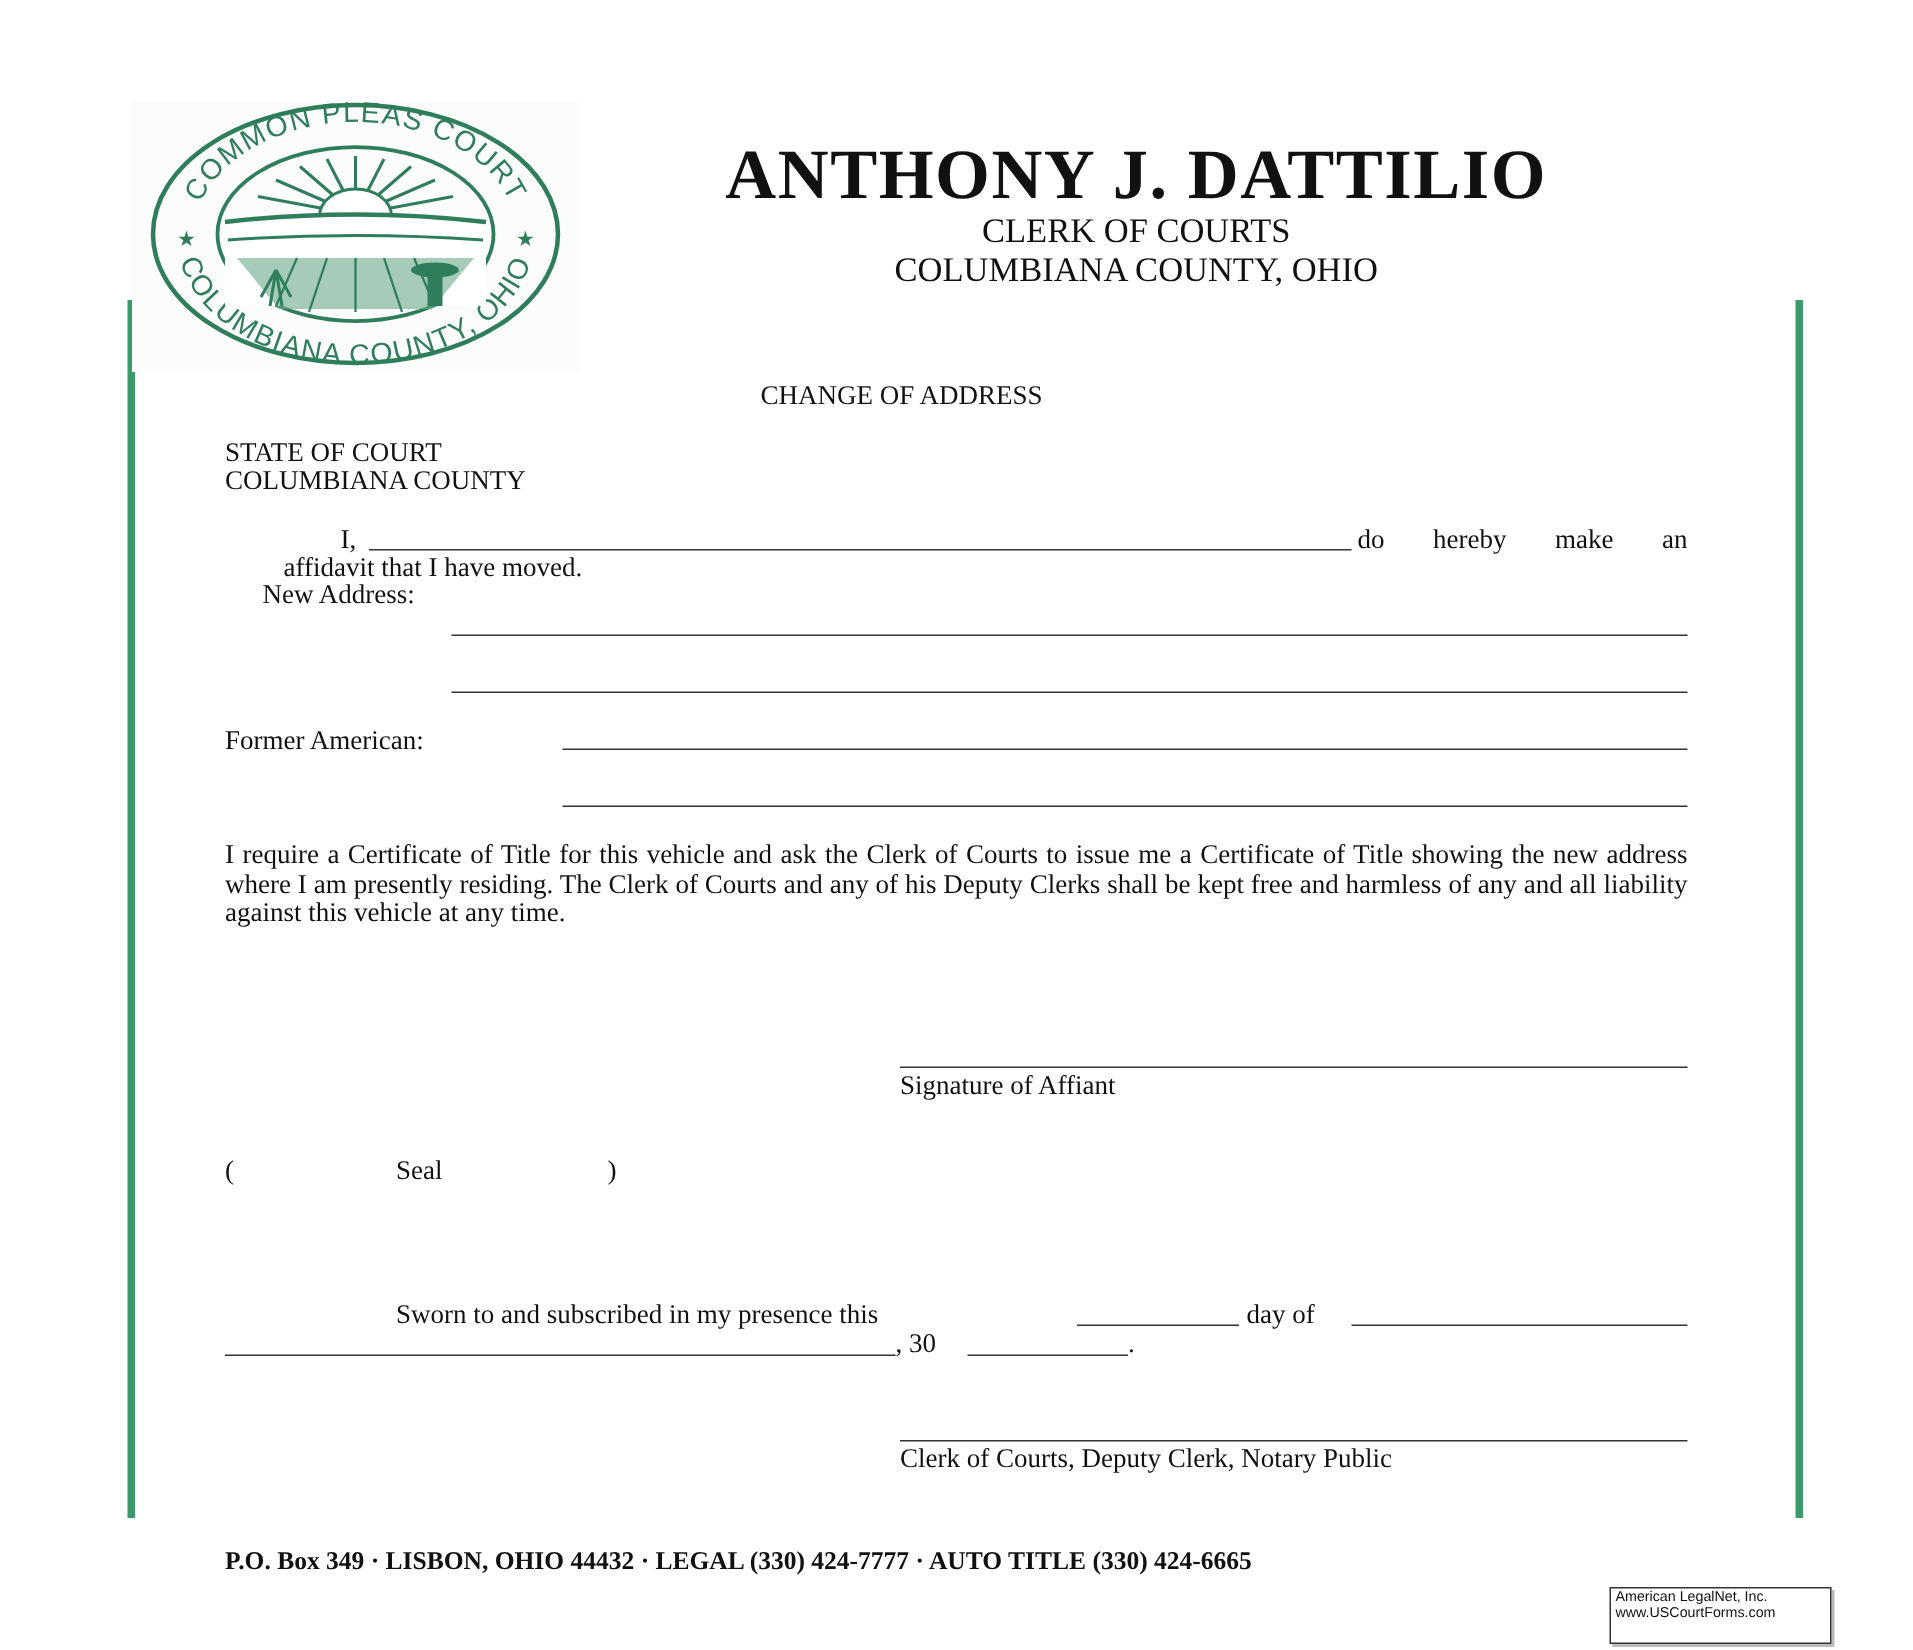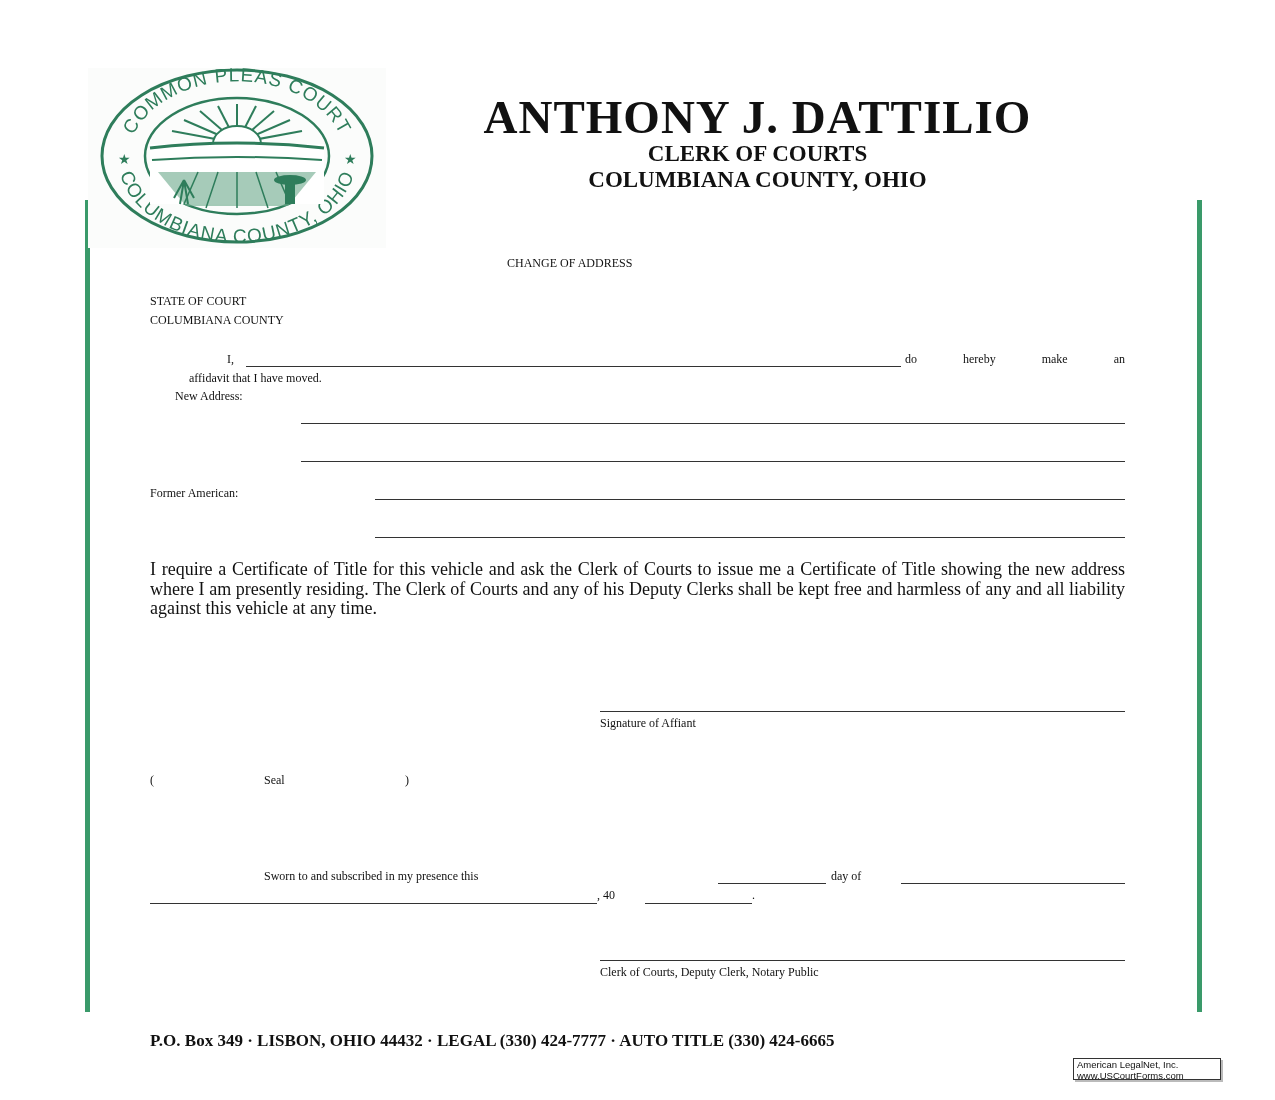--- a/index.html
+++ b/index.html
@@ -2,26 +2,26 @@
 <html><head>
 <meta charset="utf-8">
 <style>
   html, body { margin: 0; padding: 0; background: #ffffff; }
   body { width: 1275px; height: 1100px; position: relative; overflow: hidden;
          font-family: "Liberation Serif", "DejaVu Serif", serif; color: #111; }
   .abs { position: absolute; }
   .green-rule { position: absolute; width: 5px; background: #3a9a6a; }
   .seal { position: absolute; left: 88px; top: 68px; width: 298px; height: 180px; background: #fbfcfb; }
   .title-name { left: 400px; top: 92px; width: 715px; text-align: center; font-size: 47px; font-weight: bold; letter-spacing: 1px; line-height: 50px; }
-  .title-sub { left: 400px; width: 715px; text-align: center; font-size: 23px; font-weight: bold; line-height: 26px; }
-  .txt { font-size: 12px; line-height: 20px; white-space: nowrap; }
+  .title-sub { left: 400px; width: 715px; text-align: center; font-size: 23px; font-weight: normal; line-height: 26px; }
+  .txt { font-size: 18px; line-height: 20px; white-space: nowrap; }
   .line { position: absolute; height: 0; border-top: 1.5px solid #333; }
   .para { left: 150px; top: 560px; width: 975px; font-size: 18px; line-height: 19.5px; text-align: justify; text-align-last: left; }
   .footer { left: 150px; top: 1031px; width: 975px; font-size: 17px; font-weight: bold; white-space: nowrap; }
-  .badge { left: 1073px; top: 1058px; width: 148px; height: 22px; border: 1px solid #333; font-family: "Liberation Sans", "DejaVu Sans", sans-serif; font-size: 9.5px; line-height: 10.5px; padding: 1px 3px; box-sizing: border-box; background: #fff; box-shadow: 2px 2px 0 #bbb; }
+  .badge { left: 1073px; top: 1058px; width: 148px; height: 38px; border: 1px solid #333; font-family: "Liberation Sans", "DejaVu Sans", sans-serif; font-size: 9.5px; line-height: 10.5px; padding: 1px 3px; box-sizing: border-box; background: #fff; box-shadow: 2px 2px 0 #bbb; }
 </style>
 </head>
 <body>
 
 <div class="green-rule" style="left:85px; top:200px; height:812px;"></div>
 <div class="green-rule" style="left:1197px; top:200px; height:812px;"></div>
 
 <div class="seal">
   <svg width="298" height="180" viewBox="0 0 298 180">
     <defs>
@@ -97,21 +97,21 @@
 
 <div class="abs txt" style="left:150px; top:770px;">(</div>
 <div class="abs txt" style="left:264px; top:770px;">Seal</div>
 <div class="abs txt" style="left:405px; top:770px;">)</div>
 
 <div class="abs txt" style="left:264px; top:866px;">Sworn to and subscribed in my presence this</div>
 <div class="line" style="left:718px; top:883px; width:108px;"></div>
 <div class="abs txt" style="left:831px; top:866px;">day of</div>
 <div class="line" style="left:901px; top:883px; width:224px;"></div>
 <div class="line" style="left:150px; top:903px; width:447px;"></div>
-<div class="abs txt" style="left:597px; top:885px;">, 40</div>
+<div class="abs txt" style="left:597px; top:885px;">, 30</div>
 <div class="line" style="left:645px; top:903px; width:107px;"></div>
 <div class="abs txt" style="left:752px; top:885px;">.</div>
 
 <div class="line" style="left:600px; top:960px; width:525px;"></div>
 <div class="abs txt" style="left:600px; top:962px;text-align:center;">Clerk of Courts, Deputy Clerk, Notary Public</div>
 
 <div class="abs footer">P.O. Box 349 · LISBON, OHIO 44432 · LEGAL (330) 424-7777 · AUTO TITLE (330) 424-6665</div>
 
 <div class="abs badge">
   <div>American LegalNet, Inc.</div>

